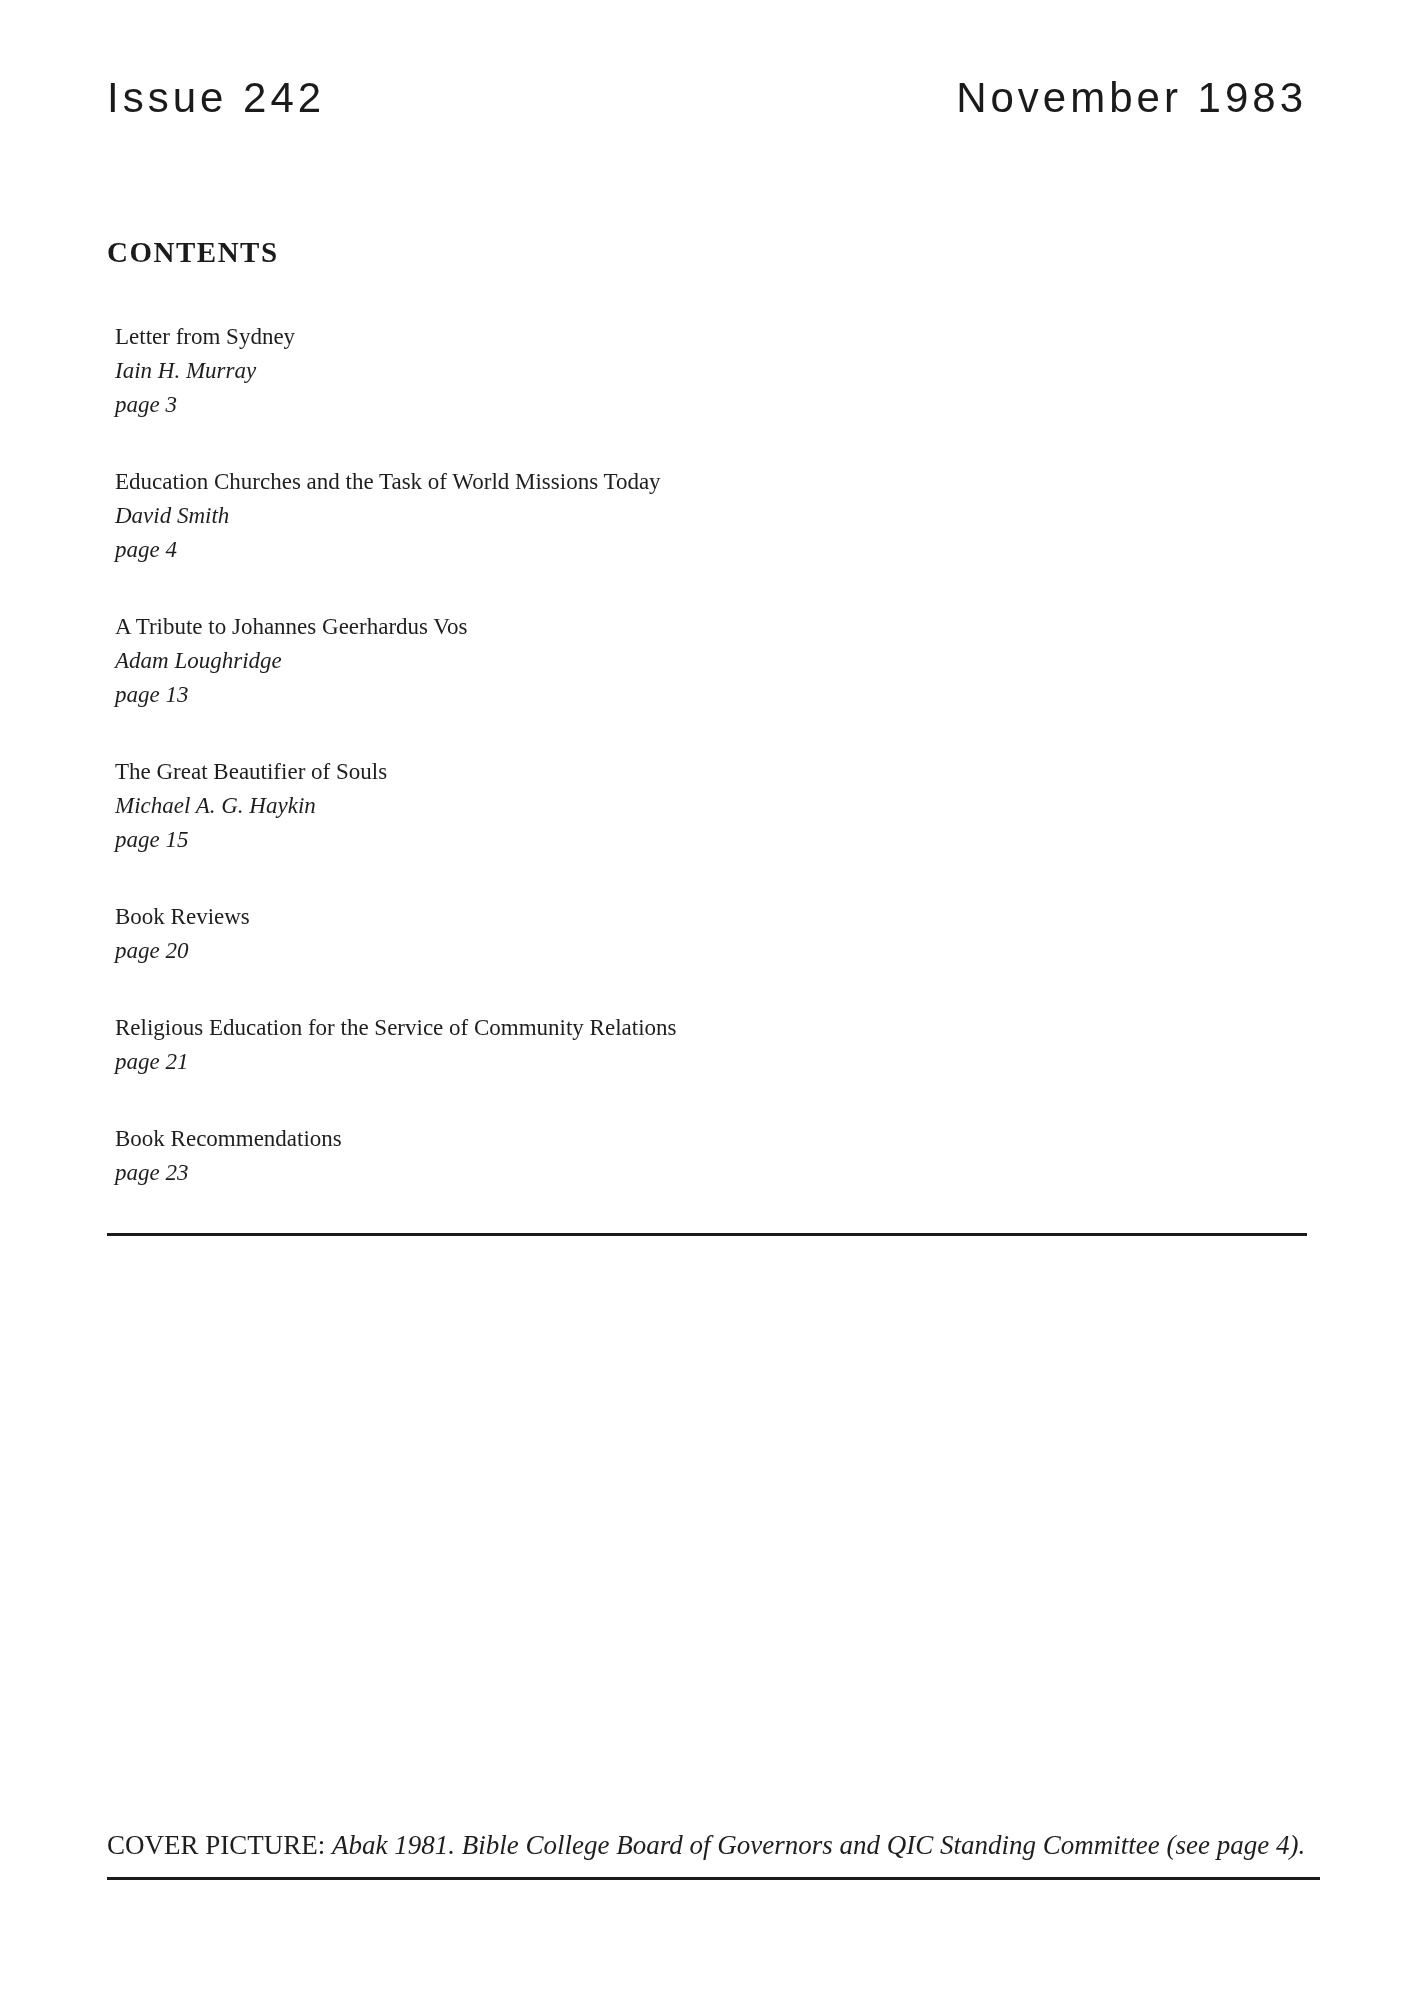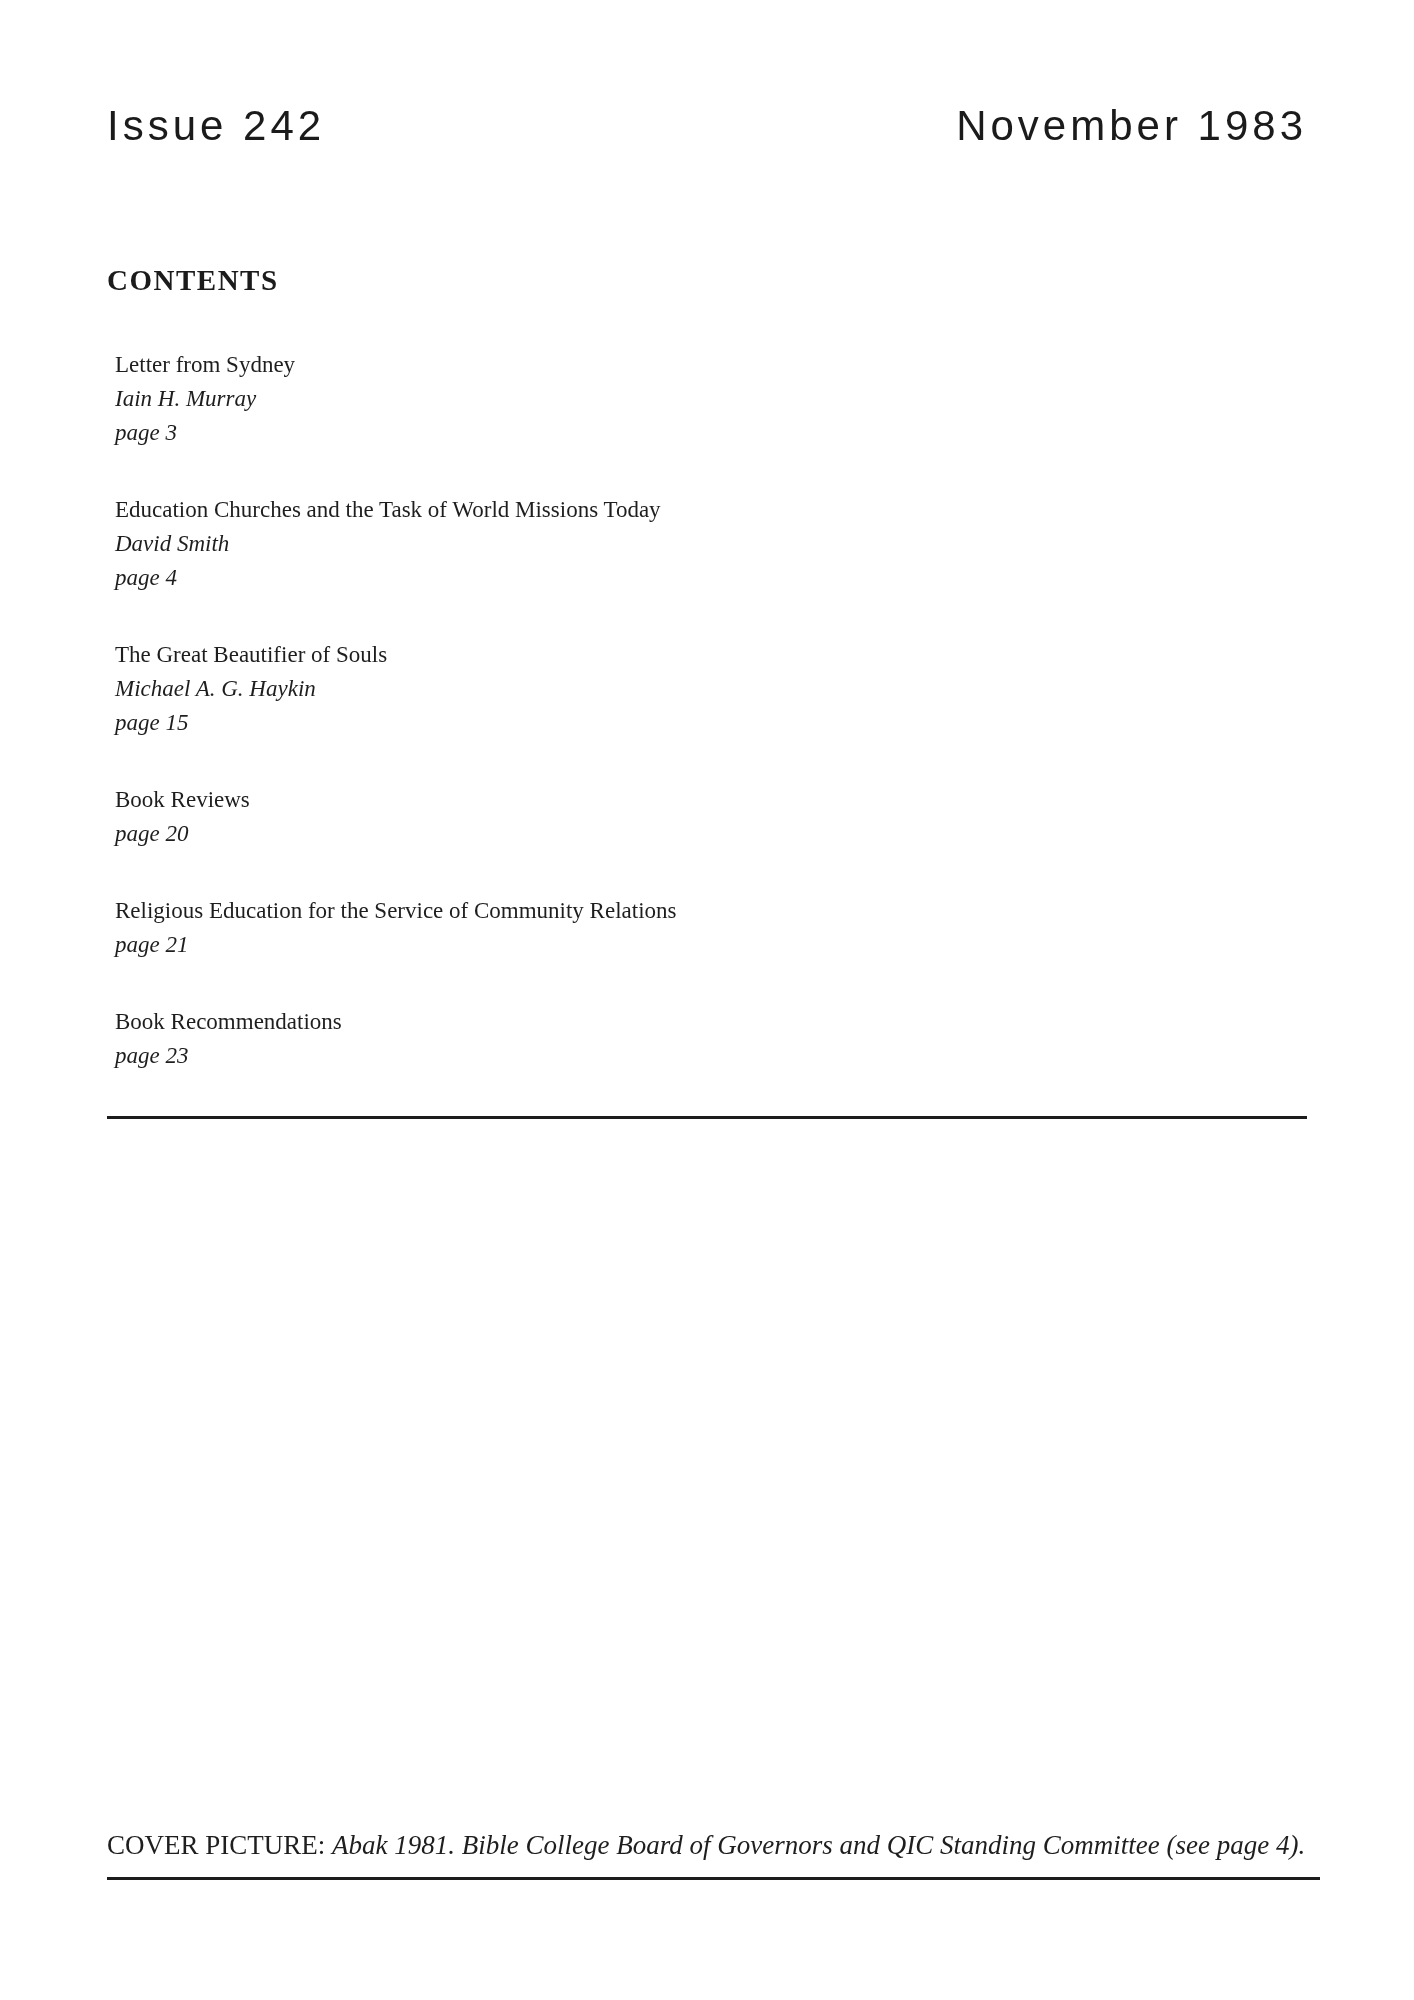--- a/index.html
+++ b/index.html
@@ -13,21 +13,21 @@
     position: relative;
     font-family: "Liberation Serif", serif;
     color: #1e1e1e;
     overflow: hidden;
   }
   .page {
     position: relative;
     width: 100%;
     height: 100%;
     box-sizing: border-box;
-    padding: 102px 107px 0 107px;
+    padding: 74px 107px 0 107px;
   }
   .masthead {
     display: flex;
     justify-content: space-between;
     align-items: baseline;
     font-family: "Liberation Sans", sans-serif;
     font-size: 42px;
     font-weight: 400;
     letter-spacing: 4px;
     line-height: 48px;
@@ -103,20 +103,25 @@
     <div class="entry">
       <div class="title">Education Churches and the Task of World Missions Today</div>
       <div class="author">David Smith</div>
       <div class="pageno">page 4</div>
     </div>
 
     <div class="entry">
 
     </div>
 
+    <div class="entry">
+      <div class="title">A Tribute to Johannes Geerhardus Vos</div>
+      <div class="author">Adam Loughridge</div>
+      <div class="pageno">page 13</div>
+    </div>
 
     <div class="entry">
       <div class="title">The Great Beautifier of Souls</div>
       <div class="author">Michael A. G. Haykin</div>
       <div class="pageno">page 15</div>
     </div>
 
     <div class="entry">
       <div class="title">Book Reviews</div>
 

